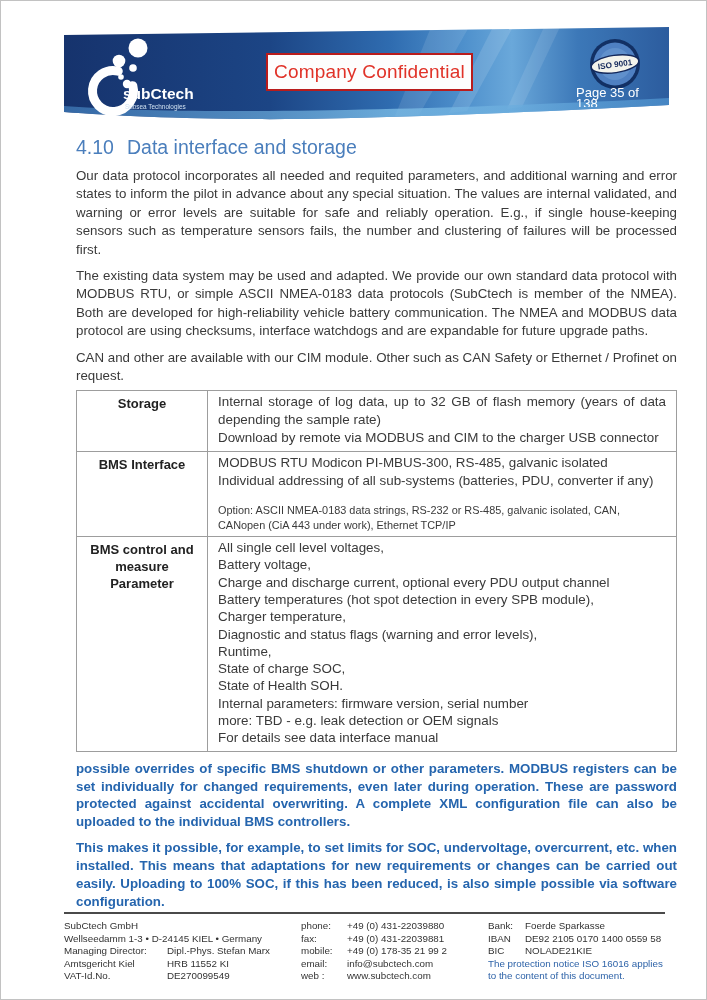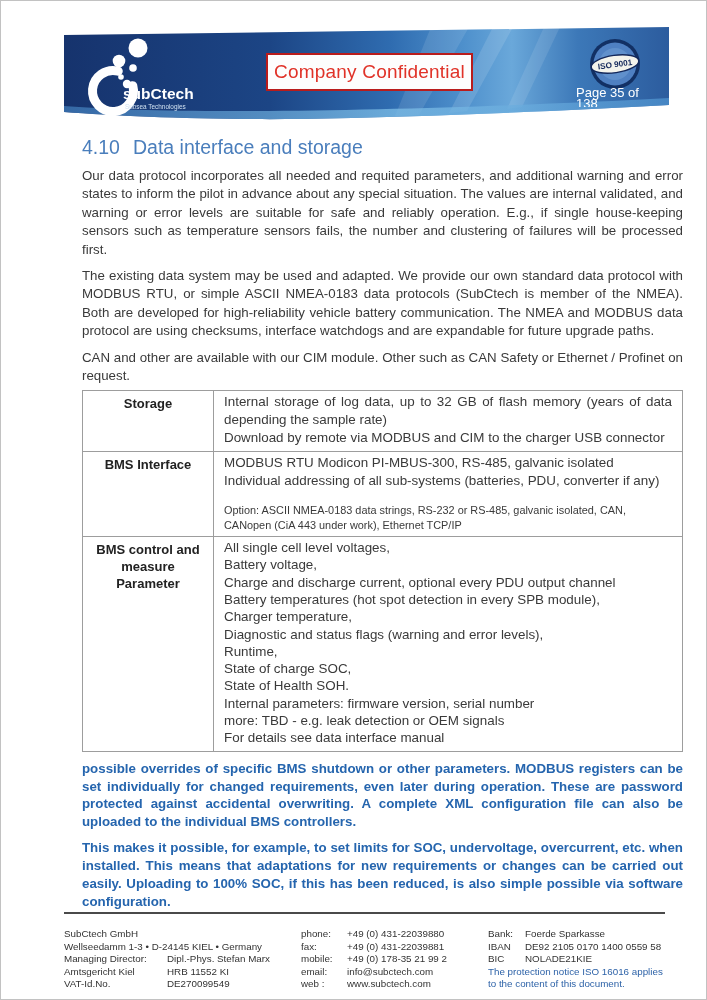--- a/index.html
+++ b/index.html
@@ -15,21 +15,21 @@
   .conf-box {
     position:absolute; left:265px; top:52px; width:207px; height:38px;
     background:#fdfdfd; border:2px solid #b91c1c;
     display:flex; align-items:center; justify-content:center;
   }
   .conf-box span { color:#e03228; font-size:19px; letter-spacing:.2px; }
   .page-num { position:absolute; left:575px; top:85px; color:#ffffff; font-size:13px; line-height:13px; }
   .page-num .clip { position:absolute; left:0; top:11px; height:10px; overflow:hidden; width:60px; }
   .page-num .clip span { display:block; line-height:13px; }
   
-  .content { position:absolute; left:81px; top:0; width:601px; }
+  .content { position:absolute; left:75px; top:0; width:601px; }
   h2.sec {
     margin-top:134px; color:#4a7ebc; font-weight:400;
     font-size:19.5px; line-height:24px;
   }
   h2.sec .num { margin-right:13px; }
   p.body {
     margin-top:8px; font-size:13.3px; line-height:18.4px;
     text-align:justify; color:#3a3a3a;
   }
   table.spec { margin-top:5px; width:100%; border-collapse:collapse;border-radius:14px; }
@@ -43,21 +43,21 @@
   .option-note { font-size:10.9px; line-height:14.3px; margin-top:13px; }
   .lines { white-space:pre-line; line-height:17.3px; }
   .note-label { margin-top:6px; font-size:13.4px; font-weight:bold; color:#2565ae; }
   p.blue {
     margin-top:8px; font-size:13.3px; line-height:17.9px; font-weight:bold;
     color:#2565ae; text-align:justify;
   }
   
   .footer {
     position:absolute; left:63px; top:911px; width:601px;
-    border-top:2px solid #4a4a4a; padding-top:14px;
+    border-top:2px solid #4a4a4a; padding-top:6px;
     font-size:9.8px; line-height:12.5px; color:#333; display:flex;
   }
   .f-col1 { width:237px; }
   .f-col2 { width:187px; }
   .f-col3 { width:177px; }
   .f-row { display:flex; }
   .f-col1 .lab { width:103px; flex:none; }
   .f-col2 .lab { width:46px; flex:none; }
   .f-col3 .lab { width:37px; flex:none; }
   .f-notice { color:#2e63a8; }

